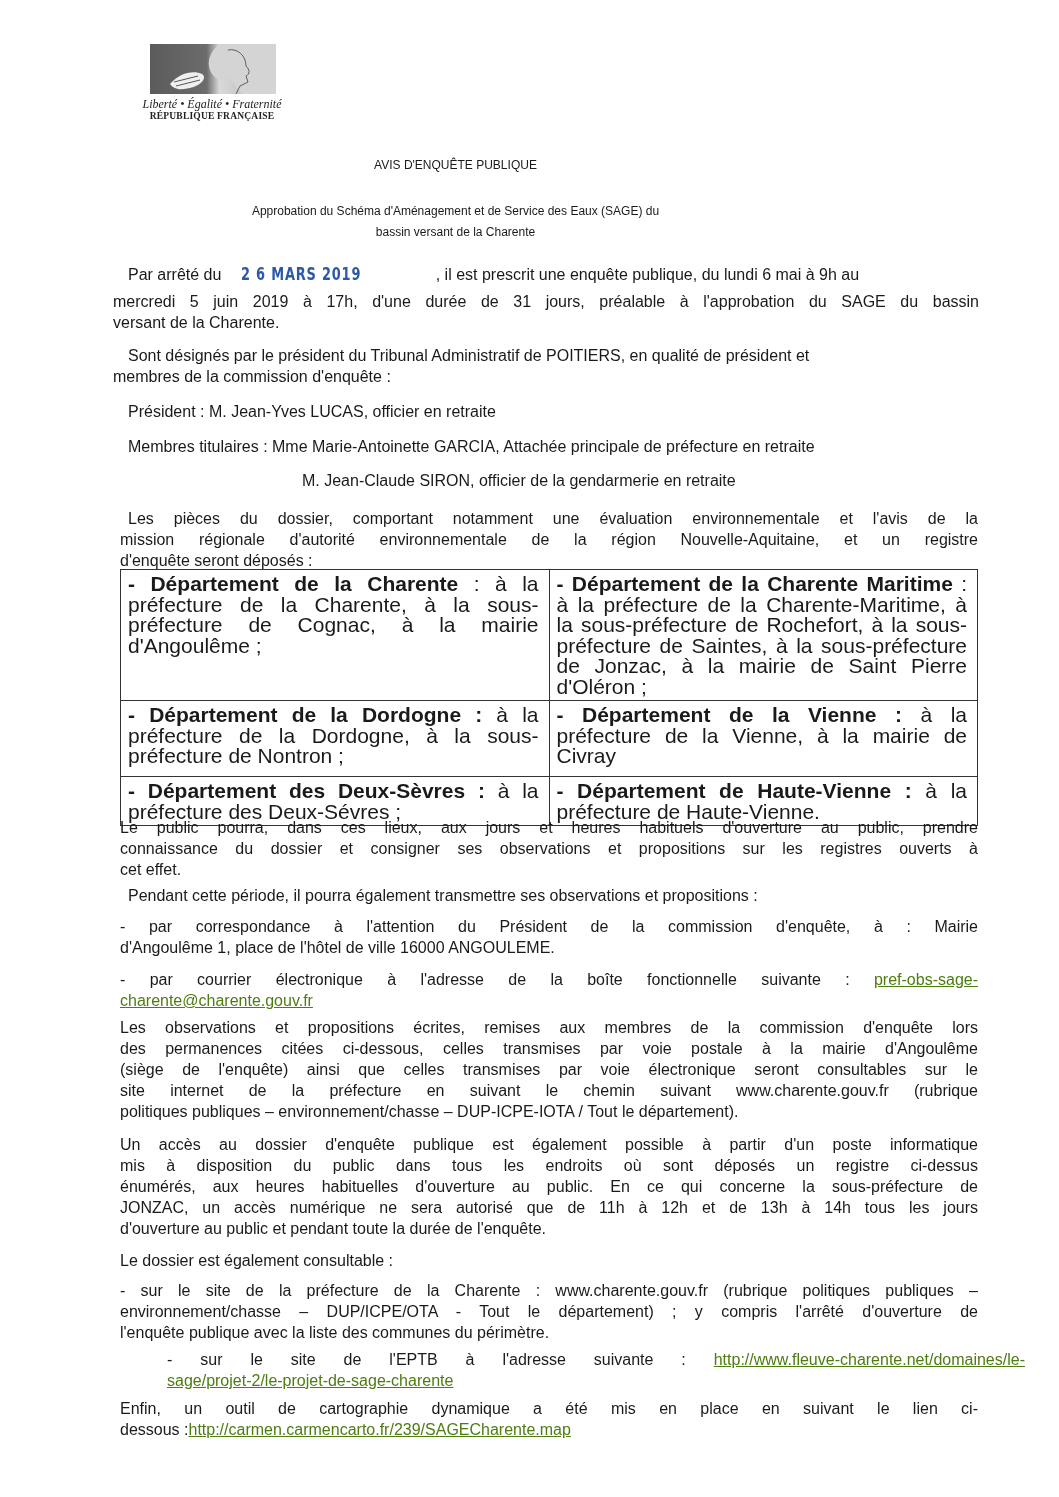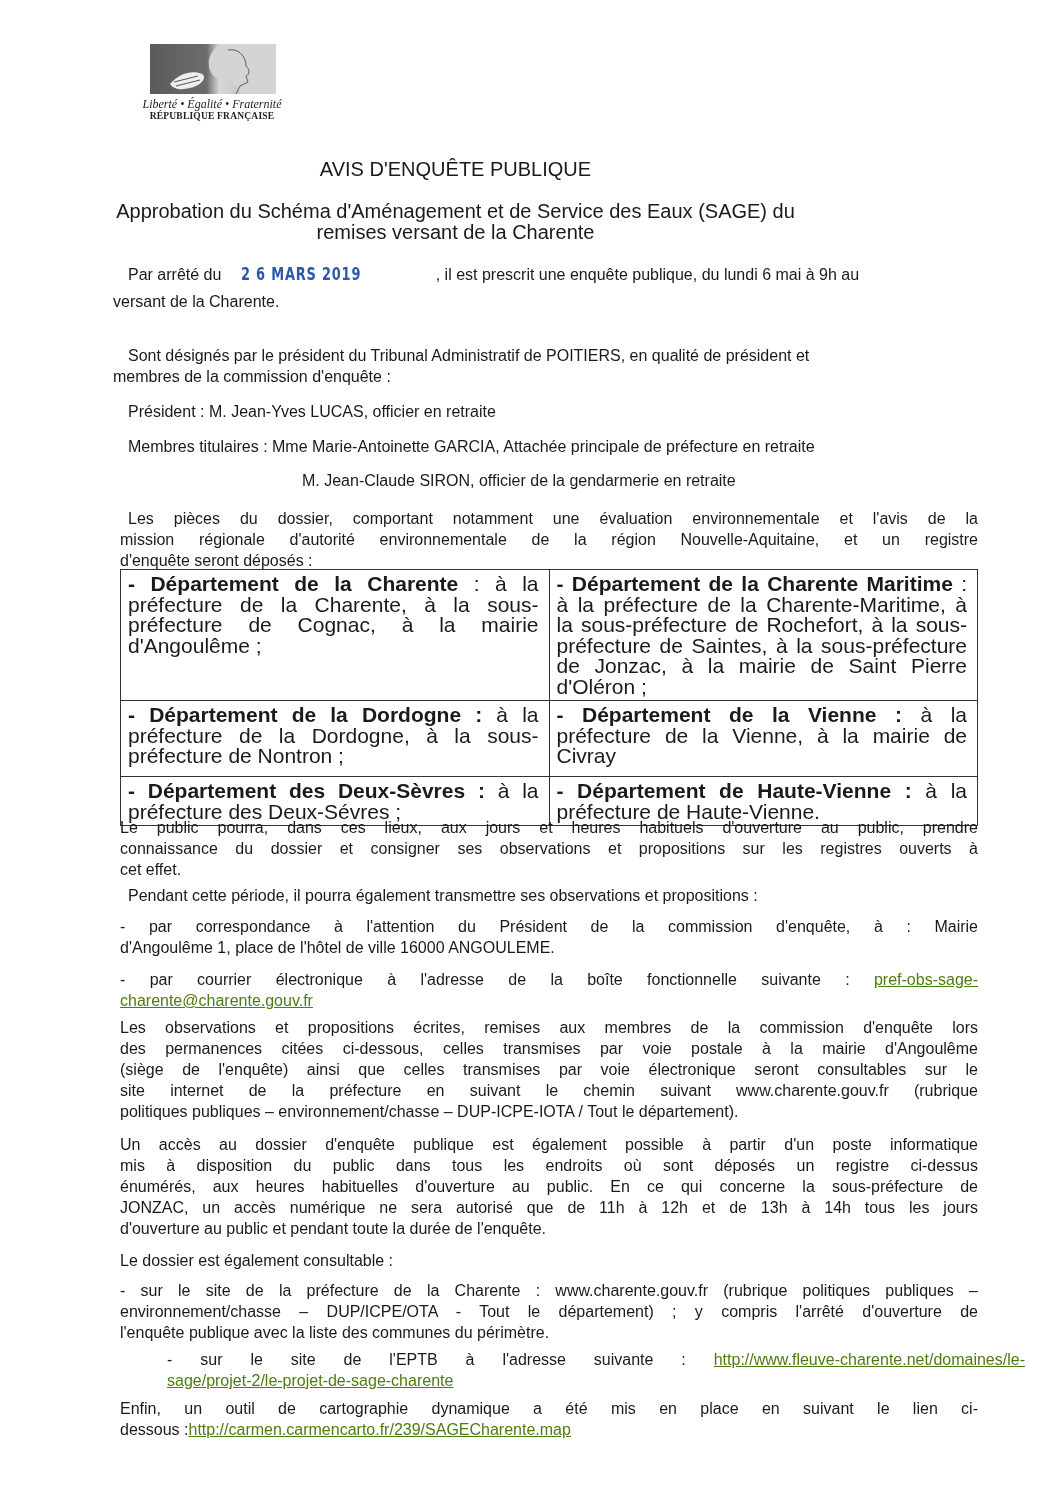--- a/index.html
+++ b/index.html
@@ -29,21 +29,21 @@
     white-space: nowrap;
   }
   .org {
     position: absolute; left: 302px; top: 58px;
     font-family: "Liberation Serif", serif; font-size: 13.6px; line-height: 18.5px; color: #2a2a2a;
   }
   .org div { white-space: nowrap; }
 
   .title {
     position: absolute; left: 0; width: 911px; text-align: center;
-    font-size: 20px; color: #1a1a1a;
+    font-size: 12px; color: #1a1a1a;
   }
   .t1 { top: 158px; }
   .t2 { top: 201px; line-height: 21px; }
 
   
   .para {
     position: absolute; left: 128px; width: 850px;
     font-size: 16px; line-height: 21px; text-align: justify; color: #1a1a1a;
   }
   .para .line { display: block; white-space: nowrap; }
@@ -84,29 +84,30 @@
       </svg>
     </div>
     <div class="motto">Liberté • Égalité • Fraternité</div>
     <div class="rf">RÉPUBLIQUE FRANÇAISE</div>
   </div>
 
 
   <div class="title t1">AVIS D'ENQUÊTE PUBLIQUE</div>
   <div class="title t2">
     <div>Approbation du Schéma d'Aménagement et de Service des Eaux (SAGE) du</div>
-    <div>remises versant de la Charente</div>
+    <div>bassin versant de la Charente</div>
   </div>
 
   <div class="para" style="top:263px; left:128px;">
     <span class="line" style="padding-left:0;">
       <span>Par arrêté du</span><span class="stamp">2 6 MARS 2019</span><span>, il est prescrit une enquête publique, du lundi 6 mai à 9h au</span>
     </span>
   </div>
   <div class="para" style="top:291px; left:113px; width:866px;">
+    <span class="justify-line">mercredi 5 juin 2019 à 17h, d'une durée de 31 jours, préalable à l'approbation du SAGE du bassin</span>
     <span class="line">versant de la Charente.</span>
   </div>
 
   <div class="para" style="top:345px; left:128px; width:850px;">
     <span class="line">Sont désignés par le président du Tribunal Administratif de POITIERS, en qualité de président et</span>
   </div>
   <div class="para" style="top:366px; left:113px;">
     <span class="line">membres de la commission d'enquête :</span>
   </div>
 

